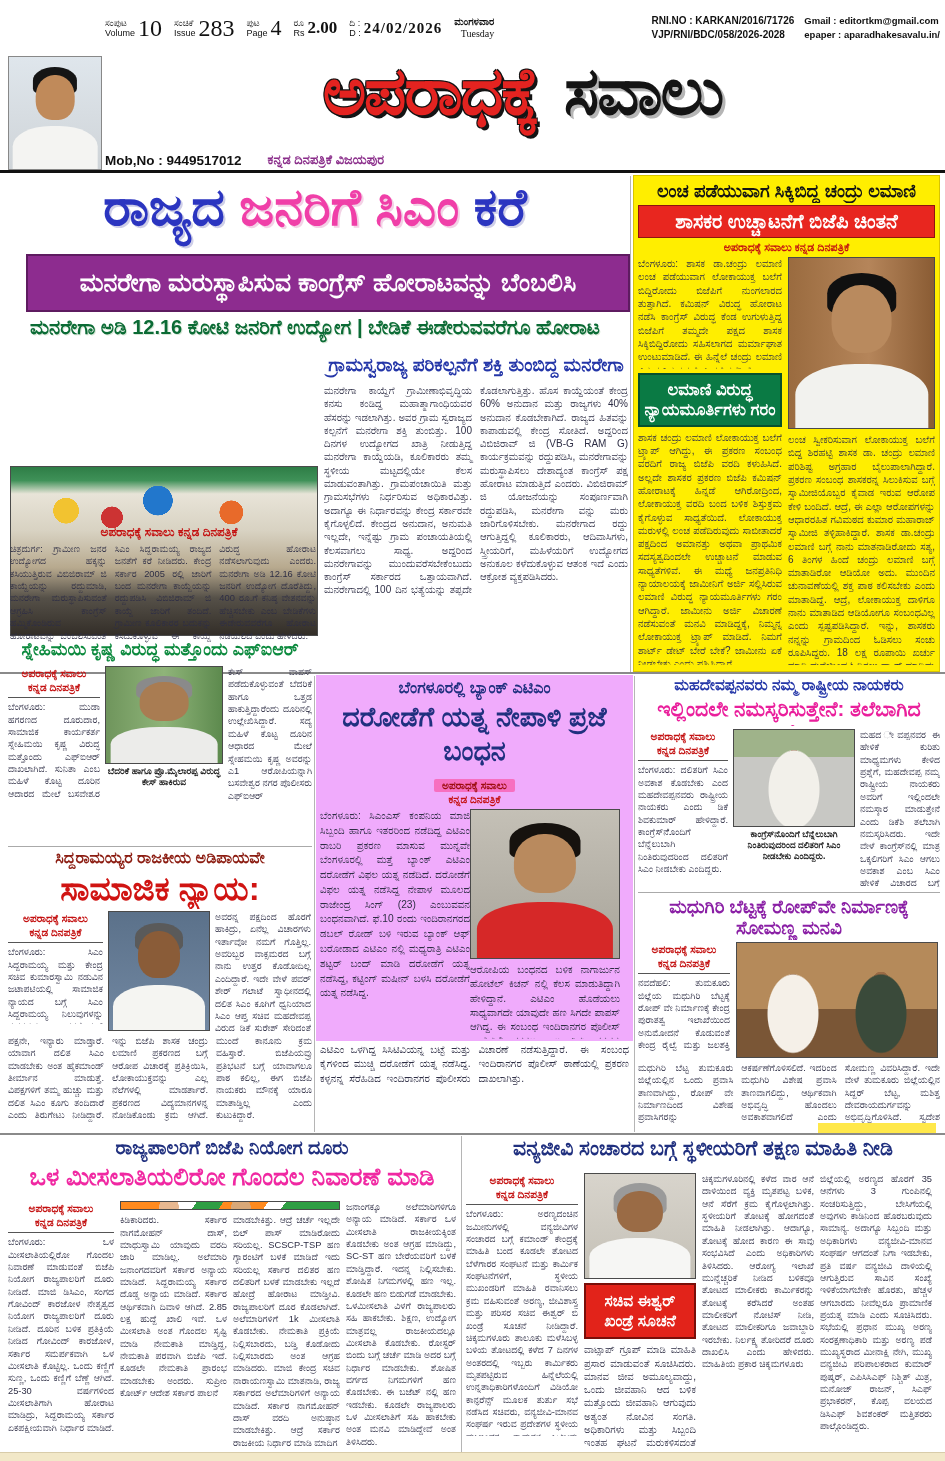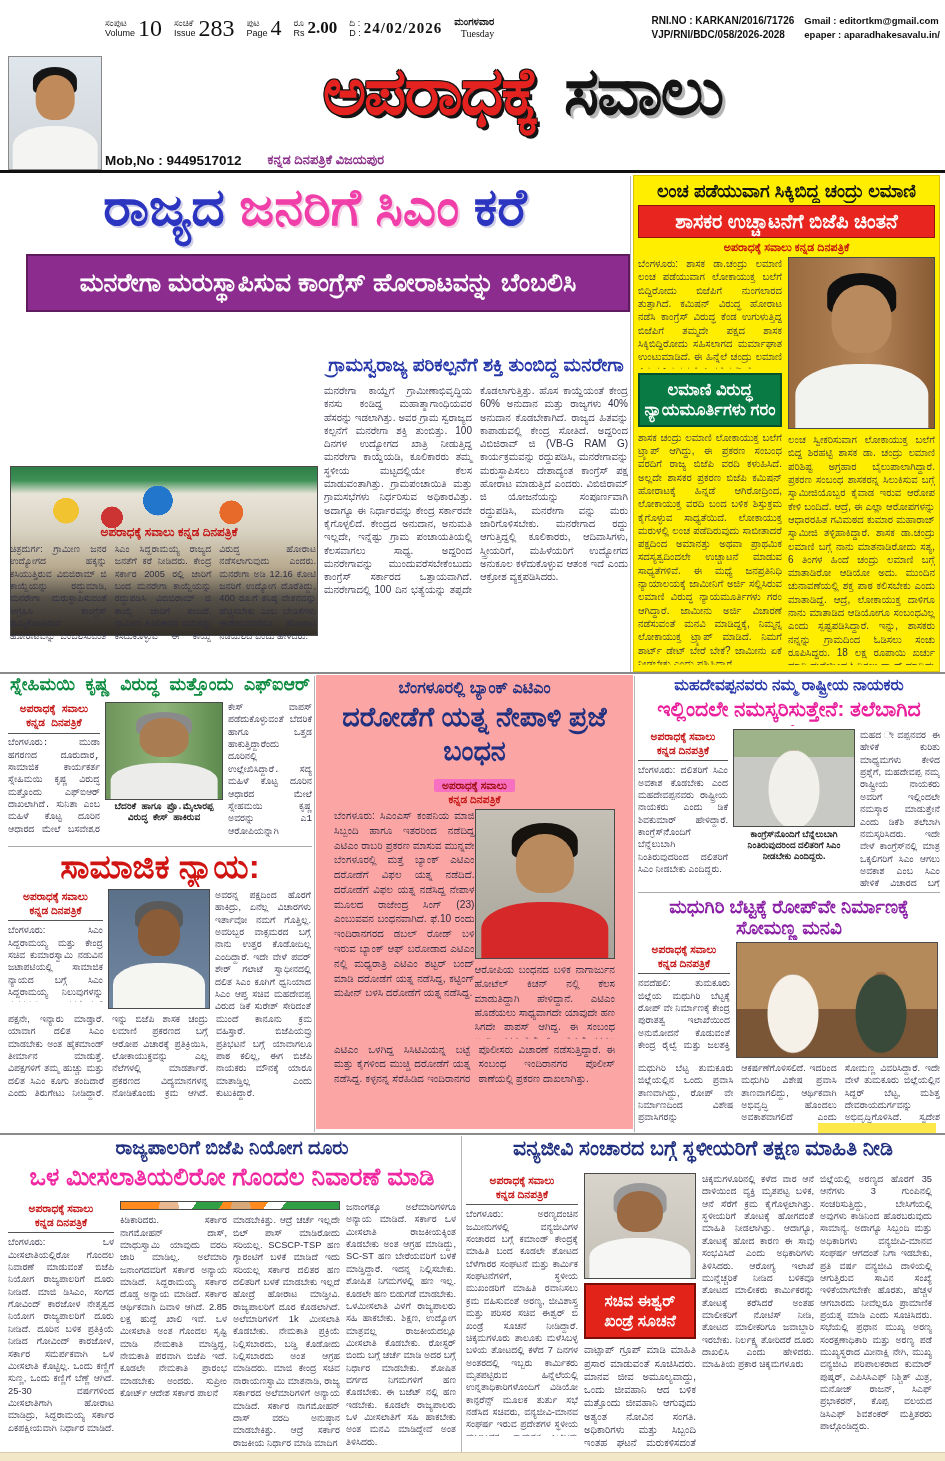--- a/index.html
+++ b/index.html
@@ -107,20 +107,21 @@
     <span style="color:#2b35c0;text-shadow:2px 2px 0 #cfcfe8;">ರಾಜ್ಯದ</span>
     <span style="color:#f03fa8;text-shadow:2px 2px 0 #f3d2e6;">ಜನರಿಗೆ ಸಿಎಂ</span>
     <span style="color:#2b35c0;text-shadow:2px 2px 0 #cfcfe8;">ಕರೆ</span>
   </div>
 
   <div class="abs" style="left:26px;top:254px;width:600px;height:54px;background:#8d2c8f;border:2px solid #5e1b60;
               display:flex;align-items:center;justify-content:center;">
     <span style="color:#ffffff;font-size:25px;font-weight:bold;white-space:nowrap;">ಮನರೇಗಾ ಮರುಸ್ಥಾಪಿಸುವ ಕಾಂಗ್ರೆಸ್ ಹೋರಾಟವನ್ನು ಬೆಂಬಲಿಸಿ</span>
   </div>
 
+  <div class="abs head-center" style="left:2px;top:316px;width:626px;height:32px;font-size:20px;color:#0b6b35;text-shadow:1px 1px 0 #d8e8d8;">ಮನರೇಗಾ ಅಡಿ 12.16 ಕೋಟಿ ಜನರಿಗೆ ಉದ್ಯೋಗ | ಬೇಡಿಕೆ ಈಡೇರುವವರೆಗೂ ಹೋರಾಟ</div>
 
   <div class="abs ph" style="left:10px;top:352px;width:306px;height:168px;
               background:
                 radial-gradient(circle 13px at 18% 26%,#f2c330 98%,transparent),
                 radial-gradient(circle 15px at 48% 20%,#2277cc 98%,transparent),
                 radial-gradient(circle 12px at 72% 27%,#e86a2a 98%,transparent),
                 radial-gradient(circle 11px at 33% 30%,#cc3333 98%,transparent),
                 linear-gradient(180deg,#2e7d46 0%,#3f9158 8%,#e8e4d8 16%,#d8d2c2 38%,#b7a98e 60%,#555048 78%,#332e28 100%);">
   </div>
   <div class="abs by-one" style="left:10px;top:523px;width:306px;font-size:12px;">ಅಪರಾಧಕ್ಕೆ ಸವಾಲು ಕನ್ನಡ ದಿನಪತ್ರಿಕೆ</div>
@@ -152,21 +153,21 @@
           <div class="face" style="background:#b98a5e;"></div>
           <div class="shirt" style="background:#f2f2ee;"></div>
         </div>
         <div class="bd" style="flex:1;">ಲಂಚ ಸ್ವೀಕರಿಸುವಾಗ ಲೋಕಾಯುಕ್ತ ಬಲೆಗೆ ಬಿದ್ದ ಶಿರಹಟ್ಟಿ ಶಾಸಕ ಡಾ. ಚಂದ್ರು ಲಮಾಣಿ ಪರಿಶಿಷ್ಟ ಅಗ್ರಹಾರ ಬೈಲುಪಾಲಾಗಿದ್ದಾರೆ. ಪ್ರಕರಣ ಸಂಬಂಧ ಶಾಸಕರನ್ನ ಸಿಲುಕಿಸುವ ಬಗ್ಗೆ ಸ್ವಾಮೀಜಿಯೊಬ್ಬರ ಕೈವಾಡ ಇರುವ ಆರೋಪ ಕೇಳಿ ಬಂದಿದೆ. ಆದ್ರೆ, ಈ ಎಲ್ಲಾ ಆರೋಪಗಳನ್ನು ಆಧಾರರಹಿತ ಗವಿಮಠದ ಕುಮಾರ ಮಹಾರಾಜ್ ಸ್ವಾಮೀಜಿ ತಳ್ಳಿಹಾಕಿದ್ದಾರೆ. ಶಾಸಕ ಡಾ.ಚಂದ್ರು ಲಮಾಣಿ ಬಗ್ಗೆ ನಾನು ಮಾತನಾಡಿರೋದು ಸತ್ಯ, 6 ತಿಂಗಳ ಹಿಂದೆ ಚಂದ್ರು ಲಮಾಣಿ ಬಗ್ಗೆ ಮಾತಾಡಿರೋ ಆಡಿಯೋ ಅದು. ಮುಂದಿನ ಚುನಾವಣೆಯಲ್ಲಿ ಶಕ್ತ ಪಾಠ ಕಲಿಸಬೇಕು ಎಂದು ಮಾತಾಡಿದ್ದೆ. ಆದ್ರೆ, ಲೋಕಾಯುಕ್ತ ದಾಳಿಗೂ ನಾನು ಮಾತಾಡಿದ ಆಡಿಯೋಗೂ ಸಂಬಂಧವಿಲ್ಲ ಎಂದು ಸ್ಪಷ್ಟಪಡಿಸಿದ್ದಾರೆ. ಇನ್ನು, ಶಾಸಕರು ನನ್ನನ್ನು ಗ್ರಾಮದಿಂದ ಓಡಿಸಲು ಸಂಚು ರೂಪಿಸಿದ್ದರು. 18 ಲಕ್ಷ ರೂಪಾಯಿ ಖರ್ಚು ಮಾಡಿ ಮನೆಯಿಂದ ಓಡಿಸಲು ಪ್ಲ್ಯಾನ್ ಮಾಡಿದ್ರು ಎಂದು ಆರೋಪಿಸಿದ್ದಾರೆ. ಇತ್ತ ಶಿರಹಟ್ಟಿಯಲ್ಲಿ ಕಾಂಗ್ರೆಸ್ ಕಾರ್ಯಕರ್ತರು ಚಂದ್ರು ಲಮಾಣಿ ವಿರುದ್ಧ ಪ್ರತಿಭಟನೆ ನಡೆಸಿದ್ದು, ಶಾಸಕ ಸ್ಥಾನದಿಂದ ಲಮಾಣಿಯನ್ನ ಅಮಾನತು ಮಾಡುವಂತೆ ಆಗ್ರಹಿಸಿದರು.</div>
       </div>
     </div>
   </div>
 
   <div class="abs hrule" style="left:0;top:672px;width:945px;"></div>
 
-  <div class="abs" style="left:8px;top:676px;width:304px;height:166px;font-family:Liberation Mono, monospace;">
+  <div class="abs" style="left:8px;top:640px;width:304px;height:166px;">
     <div class="head-center" style="font-size:17.5px;color:#0c8a3e;height:24px;">ಸ್ನೇಹಿಮಯಿ ಕೃಷ್ಣ ವಿರುದ್ಧ ಮತ್ತೊಂದು ಎಫ್ಐಆರ್</div>
     <div class="flexrow" style="gap:5px;margin-top:2px;height:138px;">
       <div style="width:92px;">
         <div class="by">
           <div>ಅಪರಾಧಕ್ಕೆ ಸವಾಲು</div>
           <div>ಕನ್ನಡ ದಿನಪತ್ರಿಕೆ</div>
         </div>
         <div class="bd" style="height:96px;font-size:9.3px;">ಬೆಂಗಳೂರು: ಮುಡಾ ಹಗರಣದ ದೂರುದಾರ, ಸಾಮಾಜಿಕ ಕಾರ್ಯಕರ್ತ ಸ್ನೇಹಿಮಯಿ ಕೃಷ್ಣ ವಿರುದ್ಧ ಮತ್ತೊಂದು ಎಫ್ಐಆರ್ ದಾಖಲಾಗಿದೆ. ಸುನಿತಾ ಎಂಬ ಮಹಿಳೆ ಕೊಟ್ಟ ದೂರಿನ ಆಧಾರದ ಮೇಲೆ ಬಸವೇಶ್ವರ ನಗರ ಪೊಲೀಸ್ ಠಾಣೆಯಲ್ಲಿ ಎಫ್ಐಆರ್ ದಾಖಲಾಗಿದೆ.</div>
       </div>
       <div style="width:118px;">
@@ -175,20 +176,21 @@
           <div class="face" style="background:#a97c52;"></div>
           <div class="shirt" style="background:#ececea;"></div>
         </div>
         <div class="cap" style="margin-top:2px;">ಬೆದರಿಕೆ ಹಾಗೂ ಪ್ರೊ.ಮೈಲಾರಪ್ಪ ವಿರುದ್ಧ ಕೇಸ್ ಹಾಕಿರುವ</div>
       </div>
       <div class="bd" style="width:84px;font-size:9.3px;">ಕೇಸ್ ವಾಪಸ್ ಪಡೆದುಕೊಳ್ಳುವಂತೆ ಬೆದರಿಕೆ ಹಾಗೂ ಒತ್ತಡ ಹಾಕುತ್ತಿದ್ದಾರೆಂದು ದೂರಿನಲ್ಲಿ ಉಲ್ಲೇಖಿಸಿದ್ದಾರೆ. ಸದ್ಯ ಮಹಿಳೆ ಕೊಟ್ಟ ದೂರಿನ ಆಧಾರದ ಮೇಲೆ ಸ್ನೇಹಮಯಿ ಕೃಷ್ಣ ಅವರನ್ನು ಎ1 ಆರೋಪಿಯನ್ನಾಗಿ ಬಸವೇಶ್ವರ ನಗರ ಪೊಲೀಸರು ಎಫ್ಐಆರ್ ದಾಖಲಿಸಿಕೊಂಡಿದ್ದಾರೆ.</div>
     </div>
   </div>
 
   <div class="abs" style="left:8px;top:846px;width:304px;height:286px;border-top:1px solid #aaa;padding-top:2px;box-sizing:border-box;">
+    <div class="head-center" style="font-size:16px;color:#8c1d12;height:22px;">ಸಿದ್ದರಾಮಯ್ಯರ ರಾಜಕೀಯ ಅಡಿಪಾಯವೇ</div>
     <div class="head-center" style="font-size:33px;color:#d01412;height:38px;">ಸಾಮಾಜಿಕ ನ್ಯಾಯ: ಪರಮೇಶ್ವರ್</div>
     <div class="flexrow" style="gap:5px;height:120px;margin-top:2px;">
       <div style="width:95px;">
         <div class="by">
           <div>ಅಪರಾಧಕ್ಕೆ ಸವಾಲು</div>
           <div>ಕನ್ನಡ ದಿನಪತ್ರಿಕೆ</div>
         </div>
         <div class="bd" style="height:78px;font-size:9.3px;">ಬೆಂಗಳೂರು: ಸಿಎಂ ಸಿದ್ದರಾಮಯ್ಯ ಮತ್ತು ಕೇಂದ್ರ ಸಚಿವ ಕುಮಾರಸ್ವಾಮಿ ನಡುವಿನ ಜಟಾಪಟಿಯಲ್ಲಿ ಸಾಮಾಜಿಕ ನ್ಯಾಯದ ಬಗ್ಗೆ ಸಿಎಂ ಸಿದ್ದರಾಮಯ್ಯ ನಿಲುವುಗಳನ್ನು ಗೃಹಸಚಿವ ಪರಮೇಶ್ವರ್ ಸಮರ್ಥಿಸಿಕೊಂಡಿದ್ದಾರೆ. ಸಿದ್ದರಾಮಯ್ಯ ಸಾಮಾಜಿಕ ನ್ಯಾಯಕ್ಕೆ ಬದ್ಧವಾಗಿದ್ದಾರೆ. ಅವರ ಇಡೀ ಜೀವನ ಸಾಮಾಜಿಕ ನ್ಯಾಯದ ಸಿದ್ಧಾಂತದಡಿಯೇ ರಾಜಕಾರಣ ಮಾಡಿಕೊಂಡು ಬಂದಿದ್ದಾರೆ. ಅದರಲ್ಲಿ ಹೊಸದೇನೂ ಇಲ್ಲ. ಅವರ ರಾಜಕೀಯ ಅಡಿಪಾಯವೇ ಸಾಮಾಜಿಕ ನ್ಯಾಯ ಎಂದು ಸಿಎಂ ಪರ ಬ್ಯಾಟಿಂಗ್ ಮಾಡಿದ್ದಾರೆ. ಸಿದ್ದರಾಮಯ್ಯ ಮೊದಲು ಜೆಡಿಎಸ್‌ನಲ್ಲಿದ್ದರು, ಅಧ್ಯಕ್ಷರಾಗಿದ್ದರು, ನಂತರ</div>
       </div>
       <div class="ph portrait" style="width:100px;height:118px;background:linear-gradient(180deg,#5b718a,#7288a2);">
@@ -197,21 +199,21 @@
         <div class="shirt" style="background:#f5f5f2;"></div>
       </div>
       <div class="bd" style="width:96px;font-size:9.3px;">ಅವರನ್ನ ಪಕ್ಷದಿಂದ ಹೊರಗೆ ಹಾಕಿದ್ರು, ಏನೆಲ್ಲ ವಿಚಾರಗಳು ಇರ್ತಾವೋ ನಮಗೆ ಗೊತ್ತಿಲ್ಲ. ಅವರಿಬ್ಬರ ವಾಕ್ಸಮರದ ಬಗ್ಗೆ ನಾನು ಉತ್ತರ ಕೊಡೋದಿಲ್ಲ ಎಂದಿದ್ದಾರೆ. ಇದೇ ವೇಳೆ ಪವರ್ ಶೇರ್ ಗಲಾಟೆ ಸ್ವಾಧೀನದಲ್ಲಿ ದಲಿತ ಸಿಎಂ ಕೂಗಿಗೆ ಧ್ವನಿಯಾದ ಸಿಎಂ ಆಪ್ತ ಸಚಿವ ಮಹದೇವಪ್ಪ ವಿರುದ್ಧ ಡಿಕೆ ಸುರೇಶ್ ಸೇರಿದಂತೆ ಡಿಕೆ ಆಪ್ತರೆಲ್ಲಾ ಆಕ್ರೋಶ ವ್ಯಕ್ತಪಡಿಸಿದ್ದಾರೆ. ಇದೇ ವಿಚಾರಕ್ಕೆ ಪ್ರತಿಕ್ರಿಯಿಸಿದ ಗೃಹಸಚಿವ ಪರಮೇಶ್ವರ್, ದಲಿತರನ್ನು ಸಿಎಂ ಮಾಡೋದು ಕಾಂಗ್ರೆಸ್</div>
     </div>
     <div class="bd cols3" style="height:98px;margin-top:4px;font-size:9.3px;">ಪಕ್ಷನೇ, ಇನ್ಯಾರು ಮಾಡ್ತಾರೆ. ಯಾವಾಗ ದಲಿತ ಸಿಎಂ ಮಾಡಬೇಕು ಅಂತ ಹೈಕಮಾಂಡ್ ತೀರ್ಮಾನ ಮಾಡುತ್ತೆ. ವಿಪಕ್ಷಗಳಿಗೆ ತಮ್ಮ ಹುಚ್ಚು ಮತ್ತು ದಲಿತ ಸಿಎಂ ಕೂಗು ತಂದಿದಾರೆ ಎಂದು ತಿರುಗೇಟು ನೀಡಿದ್ದಾರೆ. ಇನ್ನು ಬಿಜೆಪಿ ಶಾಸಕ ಚಂದ್ರು ಲಮಾಣಿ ಪ್ರಕರಣದ ಬಗ್ಗೆ ಆರೋಪ ವಿಚಾರಕ್ಕೆ ಪ್ರತಿಕ್ರಿಯಿಸಿ, ಲೋಕಾಯುಕ್ತವನ್ನು ಎಲ್ಲ ನೆಲೆಗಳಲ್ಲಿ ಮಾಡರ್ತಾರೆ. ಪ್ರಕರಣದ ವಿದ್ಯಮಾನಗಳನ್ನ ನೋಡಿಕೊಂಡು ಕ್ರಮ ಆಗಿದೆ. ಮುಂದೆ ಕಾನೂನು ಕ್ರಮ ವಹಿಸ್ತಾರೆ. ಬಿಜೆಪಿಯವ್ರು ಪ್ರತಿಭಟನೆ ಬಗ್ಗೆ ಯಾವಾಗಲೂ ಪಾಠ ಕಲಿಲ್ಲ, ಈಗ ಬಿಜೆಪಿ ನಾಯಕರು ಮೌನಕ್ಕೆ ಯಾರೂ ಮಾತಾಡ್ತಿಲ್ಲ ಎಂದು ಕುಟುಕಿದ್ದಾರೆ.</div>
   </div>
 
   <div class="abs vrule" style="left:314px;top:676px;height:456px;"></div>
   <div class="abs vrule" style="left:634px;top:676px;height:456px;"></div>
 
-  <div class="abs" style="left:316px;top:675px;width:317px;height:454px;background:#fca5a5;box-sizing:border-box;padding:4px 18px;">
+  <div class="abs" style="left:316px;top:675px;width:317px;height:366px;background:#f0abfc;box-sizing:border-box;padding:4px 4px;">
     <div class="head-center" style="font-size:16px;color:#20307f;height:22px;">ಬೆಂಗಳೂರಲ್ಲಿ ಬ್ಯಾಂಕ್ ಎಟಿಎಂ</div>
     <div class="head-center" style="font-size:27px;color:#20307f;height:74px;line-height:1.25;">ದರೋಡೆಗೆ ಯತ್ನ ನೇಪಾಳಿ ಪ್ರಜೆ ಬಂಧನ</div>
     <div style="text-align:center;height:34px;">
       <span style="display:inline-block;background:#f76fc0;color:#9c0d0d;font-weight:bold;font-size:10.5px;padding:0 8px;border-radius:2px;">ಅಪರಾಧಕ್ಕೆ ಸವಾಲು</span>
       <div style="color:#c41111;font-weight:bold;font-size:10.5px;">ಕನ್ನಡ ದಿನಪತ್ರಿಕೆ</div>
     </div>
     <div class="flexrow" style="height:230px;">
       <div class="bd" style="width:150px;font-size:10.2px;line-height:1.45;">ಬೆಂಗಳೂರು: ಸಿಎಂಎಸ್ ಕಂಪನಿಯ ಮಾಜಿ ಸಿಬ್ಬಂದಿ ಹಾಗೂ ಇತರರಿಂದ ನಡೆದಿದ್ದ ಎಟಿಎಂ ರಾಬರಿ ಪ್ರಕರಣ ಮಾಸುವ ಮುನ್ನವೇ ಬೆಂಗಳೂರಲ್ಲಿ ಮತ್ತೆ ಬ್ಯಾಂಕ್ ಎಟಿಎಂ ದರೋಡೆಗೆ ವಿಫಲ ಯತ್ನ ನಡೆದಿದೆ. ದರೋಡೆಗೆ ವಿಫಲ ಯತ್ನ ನಡೆಸಿದ್ದ ನೇಪಾಳ ಮೂಲದ ರಾಜೇಂದ್ರ ಸಿಂಗ್ (23) ಎಂಬುವವನ ಬಂಧನವಾಗಿದೆ. ಫೆ.10 ರಂದು ಇಂದಿರಾನಗರದ ಡಬಲ್ ರೋಡ್ ಬಳಿ ಇರುವ ಬ್ಯಾಂಕ್ ಆಫ್ ಬರೋಡಾದ ಎಟಿಎಂ ನಲ್ಲಿ ಮಧ್ಯರಾತ್ರಿ ಎಟಿಎಂ ಶಟ್ಟರ್ ಬಂದ್ ಮಾಡಿ ದರೋಡೆಗೆ ಯತ್ನ ನಡೆಸಿದ್ದ, ಕಟ್ಟಿಂಗ್ ಮಷೀನ್ ಬಳಸಿ ದರೋಡೆಗೆ ಯತ್ನ ನಡೆಸಿದ್ದ.</div>
       <div style="width:150px;display:flex;flex-direction:column;gap:4px;">
         <div class="ph portrait" style="height:148px;background:linear-gradient(180deg,#c4c0b6,#a8a49a);">

